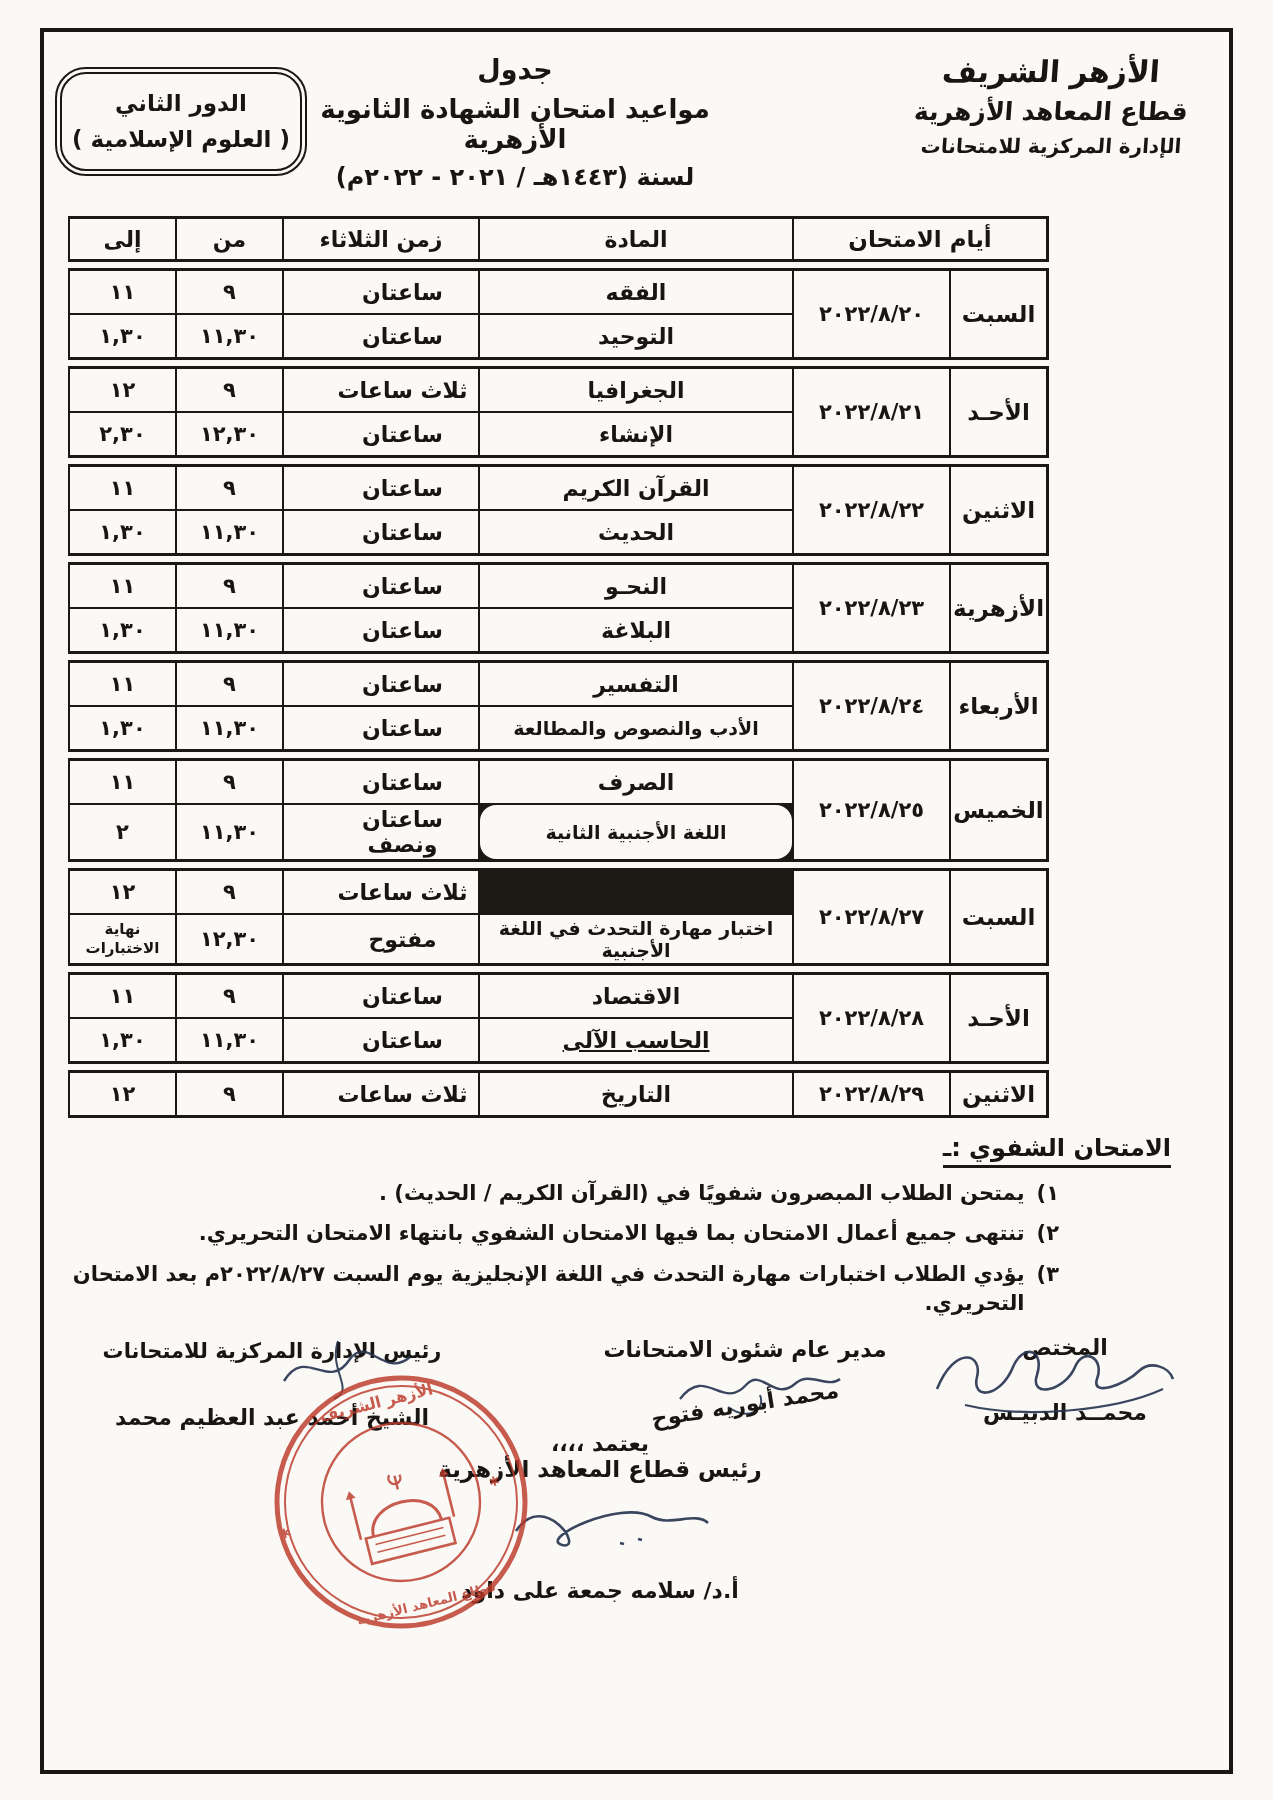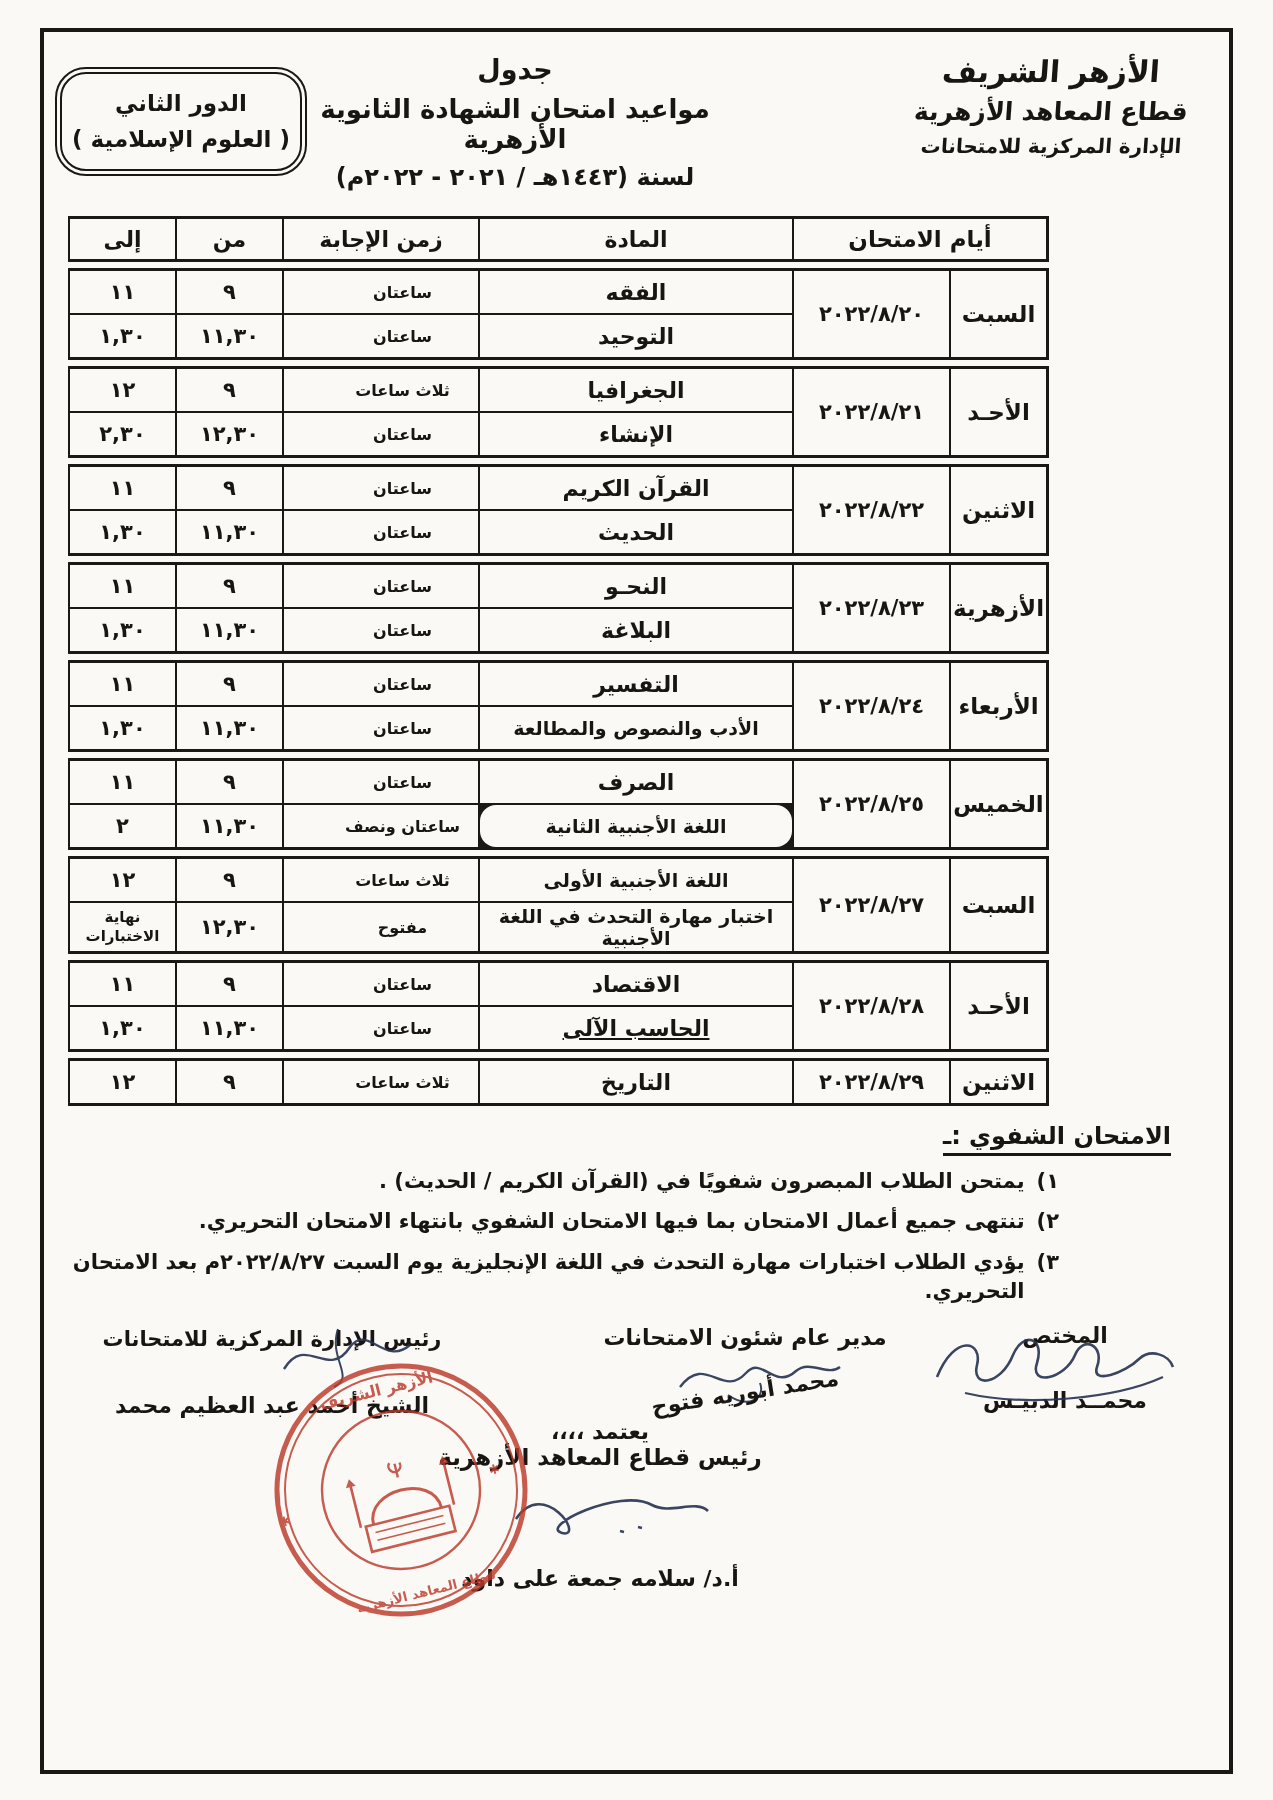--- a/index.html
+++ b/index.html
@@ -29,21 +29,21 @@
                  gap:2px;background:#1c1915;border:3px solid #1c1915;}
   .thead{grid-auto-rows:40px;}
   .tgroup{grid-auto-rows:minmax(42px,auto);margin-top:6px;}
   .cell{background:#faf9f6;display:flex;align-items:center;justify-content:center;
         text-align:center;font-size:22px;padding:2px 4px;}
   .h-days{grid-area:1/1/2/3;font-size:23px;}
   .c-day{font-size:23px;}
   .c-date{font-size:21px;}
   .c-subj{font-size:22px;}
   .c-subj.long{font-size:19px;}
-  .c-dur{font-size:16px;padding-left:47px;}
+  .c-dur{font-size:22px;padding-left:47px;}
   .c-from,.c-to{font-size:21px;}
   .c-to.small{font-size:15px;line-height:1.3;}
 
   
   .notes{margin-top:16px;padding-right:34px;}
   .notes-h{display:inline-block;font-size:24px;border-bottom:3px solid #1b1814;padding-bottom:3px;}
   .note{display:flex;gap:12px;font-size:21px;margin-top:11px;padding-right:112px;line-height:1.4;}
 
   
   .signs{position:relative;height:330px;margin-top:16px;}
@@ -87,21 +87,21 @@
       <div class="corner">
         <div>الدور الثاني</div>
         <div>( العلوم الإسلامية )</div>
       </div>
     </div>
 
     <div class="ttable">
       <div class="thead">
         <div class="cell h-days">أيام الامتحان</div>
         <div class="cell" style="grid-area:1/3/2/4">المادة</div>
-        <div class="cell" style="grid-area:1/4/2/5">زمن الإجابة</div>
+        <div class="cell" style="grid-area:1/4/2/5">زمن الثلاثاء</div>
         <div class="cell" style="grid-area:1/5/2/6">من</div>
         <div class="cell" style="grid-area:1/6/2/7">إلى</div>
       </div>
       <div id="table-groups">
           <div class="tgroup">
             <div class="cell c-day" style="grid-area: 1 / 1 / 3 / 2;">السبت</div>
             <div class="cell c-date" style="grid-area: 1 / 2 / 3 / 3;">٢٠٢٢/٨/٢٠</div>
             <div class="cell c-subj" style="grid-area: 1 / 3 / 2 / 4;">الفقه</div>
             <div class="cell c-dur" style="grid-area: 1 / 4 / 2 / 5;">ساعتان</div>
             <div class="cell c-from" style="grid-area: 1 / 5 / 2 / 6;">٩</div>
@@ -167,21 +167,20 @@
             <div class="cell c-from" style="grid-area: 1 / 5 / 2 / 6;">٩</div>
             <div class="cell c-to" style="grid-area: 1 / 6 / 2 / 7;">١١</div>
             <div class="cell c-subj long" style="grid-area: 2 / 3 / 3 / 4; border-radius: 16px;">اللغة الأجنبية الثانية</div>
             <div class="cell c-dur" style="grid-area: 2 / 4 / 3 / 5;">ساعتان ونصف</div>
             <div class="cell c-from" style="grid-area: 2 / 5 / 3 / 6;">١١,٣٠</div>
             <div class="cell c-to" style="grid-area: 2 / 6 / 3 / 7;">٢</div>
           </div>
           <div class="tgroup">
             <div class="cell c-day" style="grid-area: 1 / 1 / 3 / 2;">السبت</div>
             <div class="cell c-date" style="grid-area: 1 / 2 / 3 / 3;">٢٠٢٢/٨/٢٧</div>
-            <div class="cell c-subj long" style="grid-area: 1 / 3 / 2 / 4;">اللغة الأجنبية الأولى</div>
             <div class="cell c-dur" style="grid-area: 1 / 4 / 2 / 5;">ثلاث ساعات</div>
             <div class="cell c-from" style="grid-area: 1 / 5 / 2 / 6;">٩</div>
             <div class="cell c-to" style="grid-area: 1 / 6 / 2 / 7;">١٢</div>
             <div class="cell c-subj long" style="grid-area: 2 / 3 / 3 / 4;">اختبار مهارة التحدث في اللغة الأجنبية</div>
             <div class="cell c-dur" style="grid-area: 2 / 4 / 3 / 5;">مفتوح</div>
             <div class="cell c-from" style="grid-area: 2 / 5 / 3 / 6;">١٢,٣٠</div>
             <div class="cell c-to small" style="grid-area: 2 / 6 / 3 / 7;">نهاية الاختبارات</div>
           </div>
           <div class="tgroup">
             <div class="cell c-day" style="grid-area: 1 / 1 / 3 / 2;">الأحـد</div>

